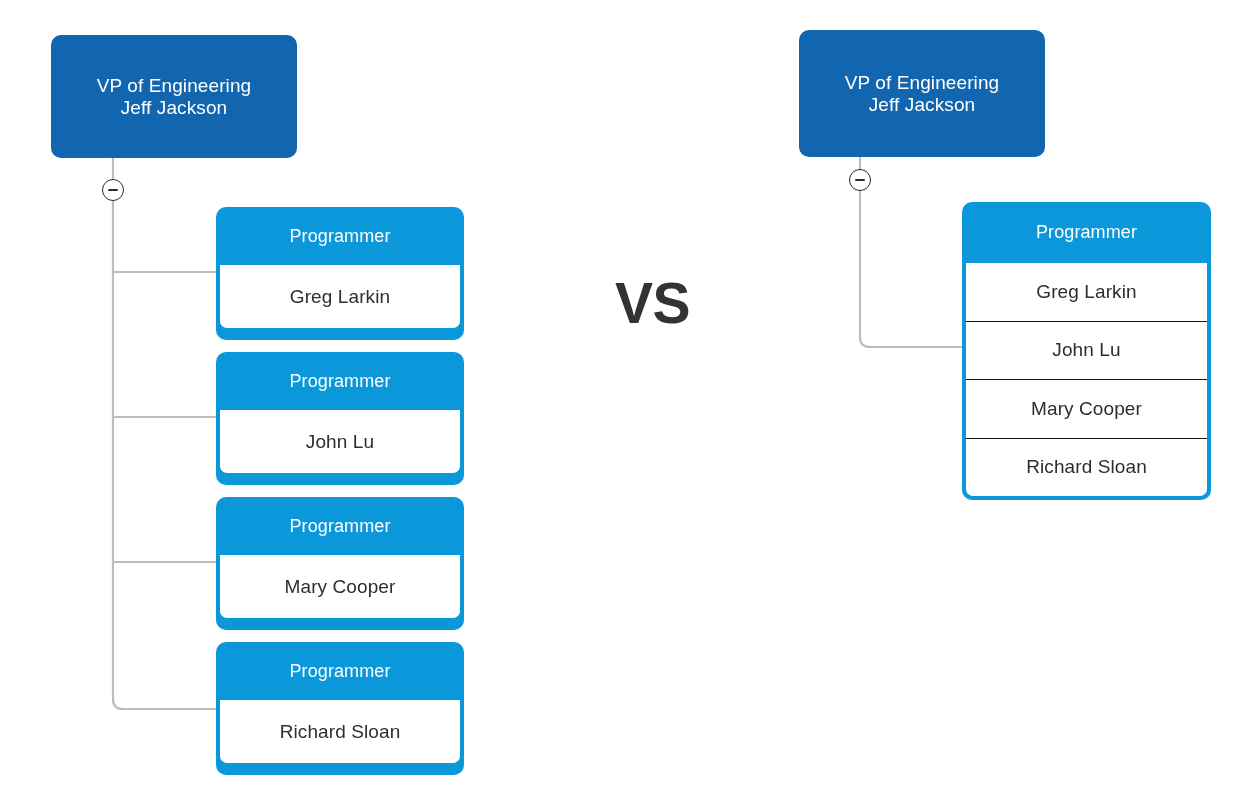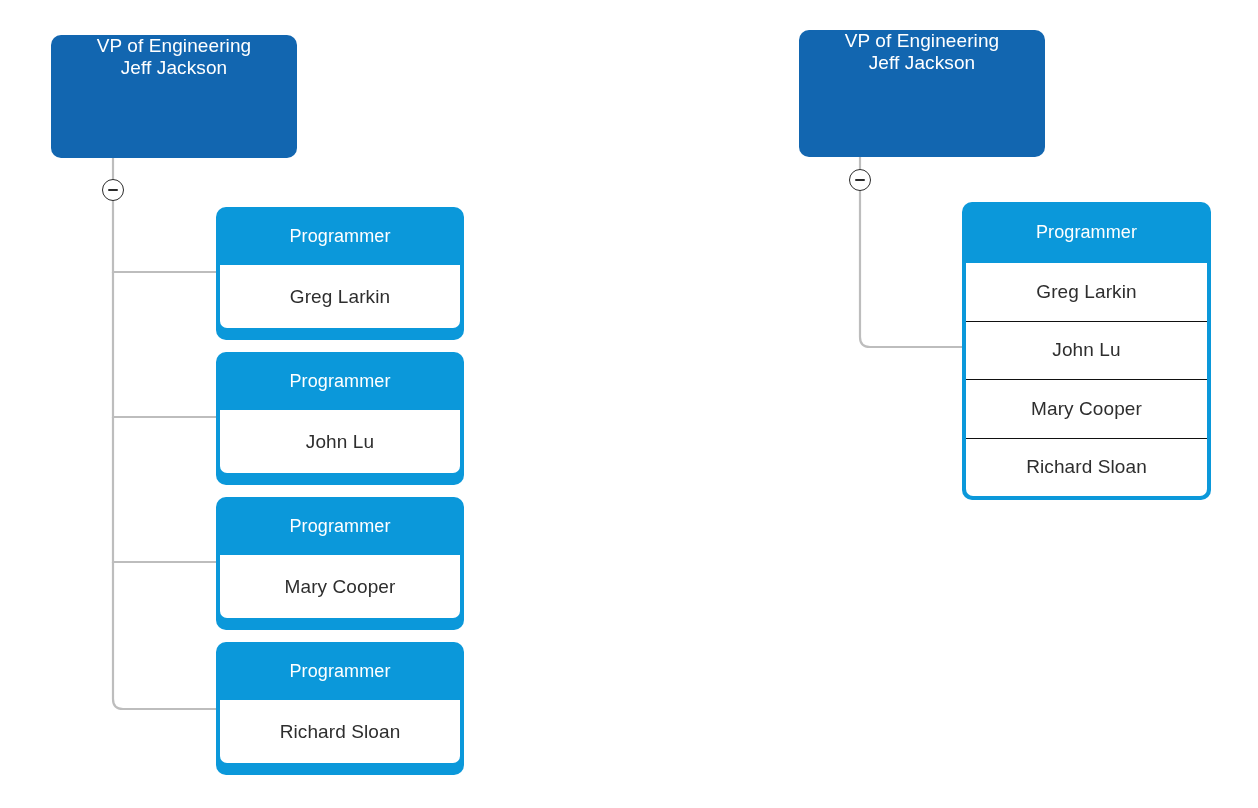--- a/index.html
+++ b/index.html
@@ -31,20 +31,21 @@
   }
 
   
   .root-node {
     position: absolute;
     box-sizing: border-box;
     border-radius: 10px;
     display: flex;
     flex-direction: column;
     align-items: center;
+    justify-content: center;
     color: #ffffff;
   }
   .root-title {
     font-size: 19px;
     line-height: 22px;
     letter-spacing: 0.1px;
     white-space: nowrap;
   }
   .root-name {
     font-size: 19px;
@@ -201,20 +202,21 @@
   <div class="card" style="left:216px; top:497px; width:248px; height:133px; background:#0b98da;">
     <div class="card-header">Programmer</div>
     <div class="card-body">Mary Cooper</div>
   </div>
 
   <div class="card" style="left:216px; top:642px; width:248px; height:133px; background:#0b98da;">
     <div class="card-header">Programmer</div>
     <div class="card-body">Richard Sloan</div>
   </div>
 
+  <div class="versus-label" style="left:615px; top:275px;">VS</div>
 
   <div class="root-node" style="left:799px; top:30px; width:246px; height:127px; background:#1266b0;">
     <div class="root-title">VP of Engineering</div>
     <div class="root-name">Jeff Jackson</div>
   </div>
 
   <div class="collapse-toggle" style="left:849px; top:169px;">
     <span class="minus-bar"></span>
   </div>
 

